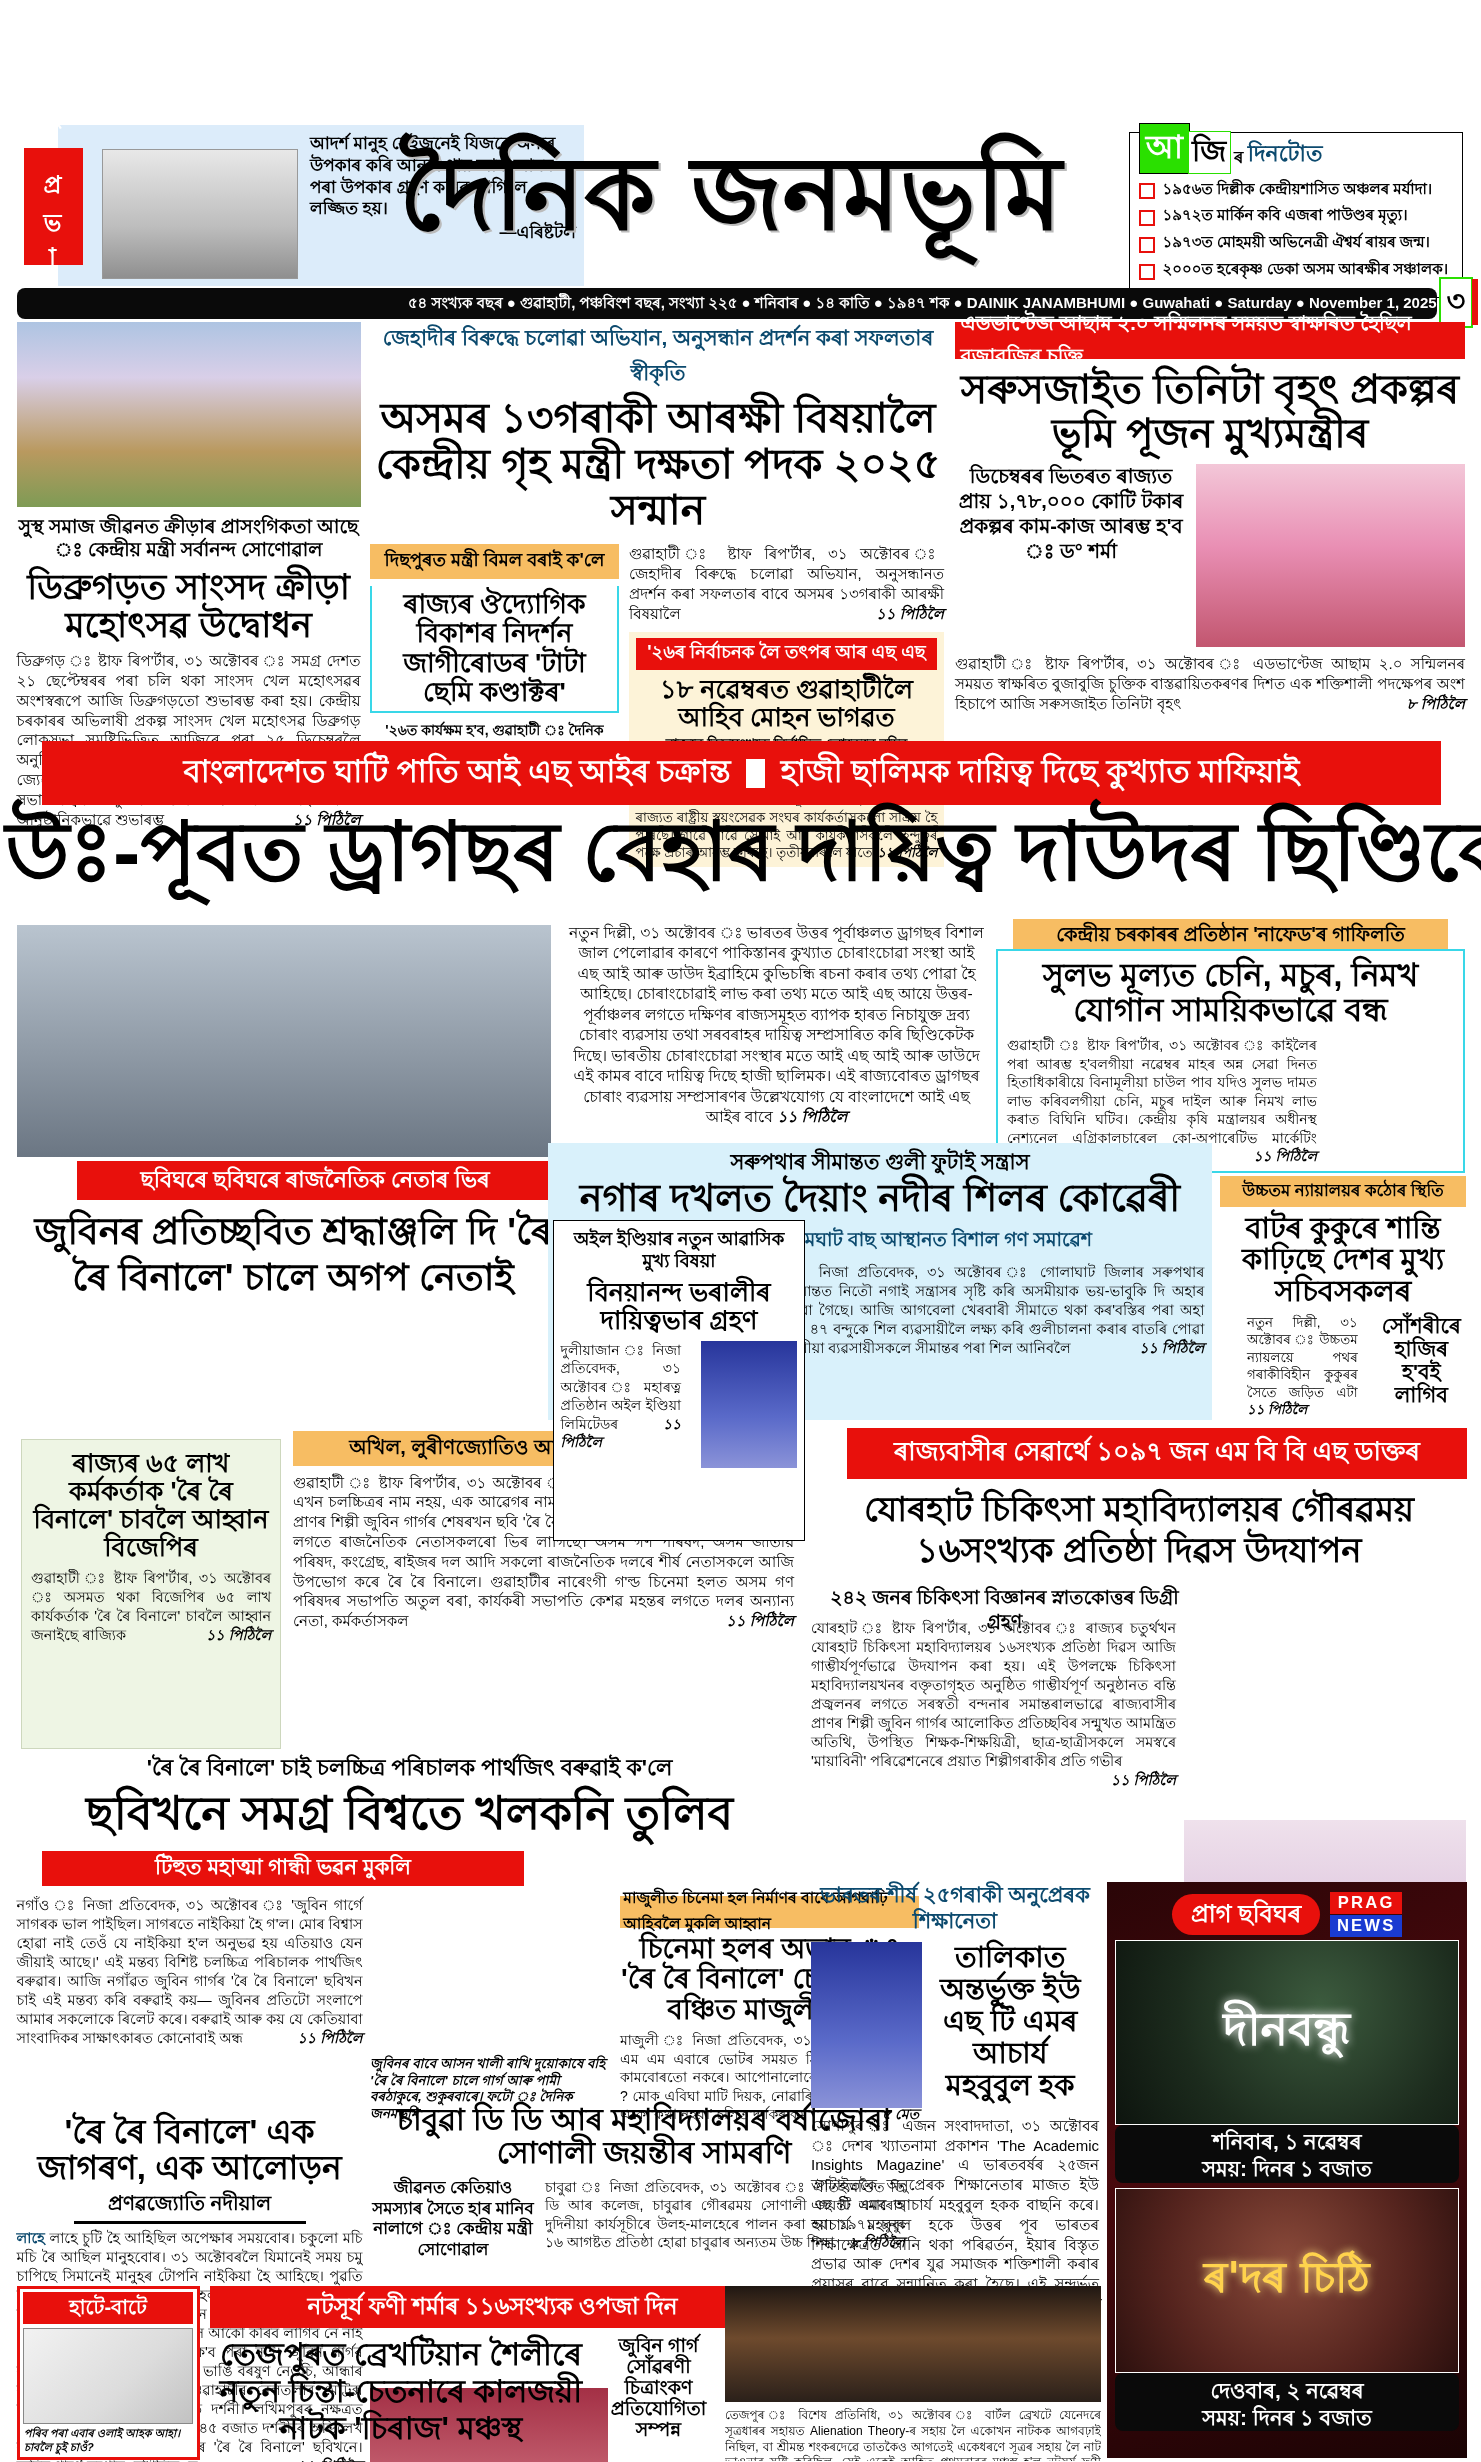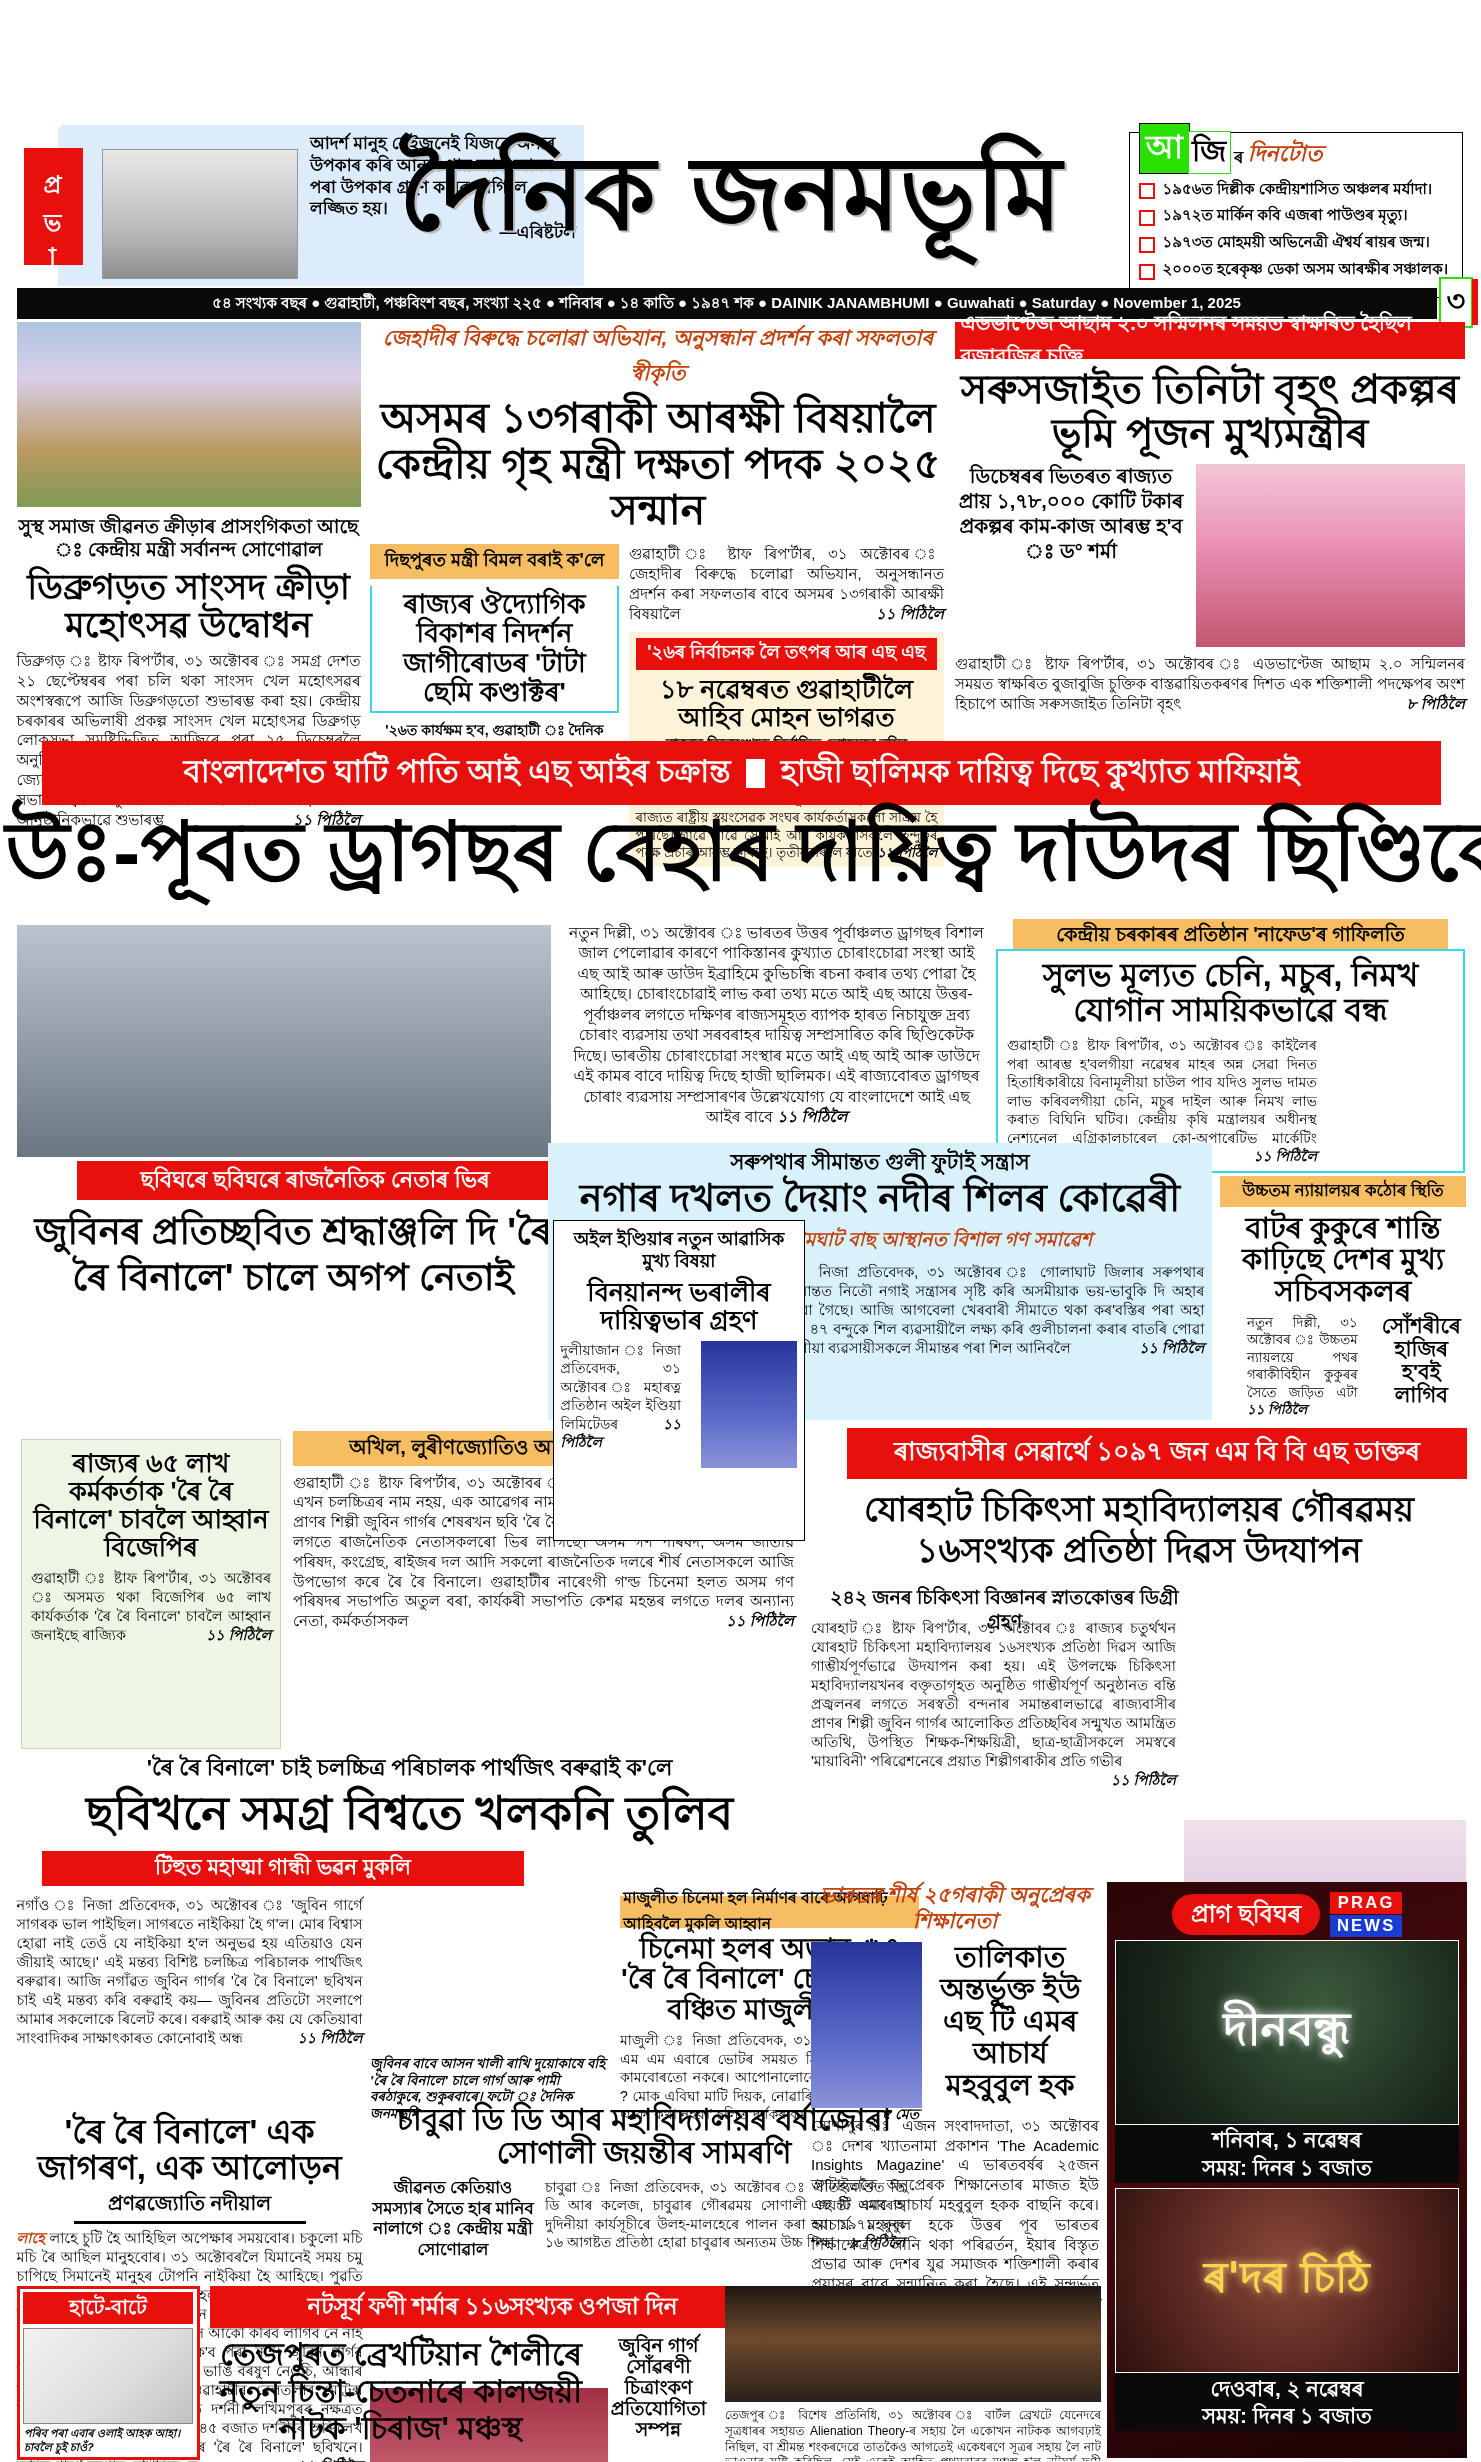--- a/index.html
+++ b/index.html
@@ -6,22 +6,22 @@
   body{width:1482px;height:2462px;position:relative;background:#ffffff;
        font-family:"Liberation Sans", sans-serif;color:#000;}
   .abs{position:absolute;box-sizing:border-box;}
   .c{text-align:center;}
   .j{text-align:justify;}
   .hl{font-weight:bold;color:#000;line-height:1.1;}
   .body-txt{font-size:15px;line-height:1.32;}
   .cont{font-style:italic;font-weight:bold;}
   .band-red{background:#e8100c;color:#fff;font-weight:bold;display:flex;align-items:center;justify-content:center;}
   .band-orange{background:#f7bd63;color:#000000;font-weight:bold;display:flex;align-items:center;justify-content:center;}
-  .band-black{background:#0a0a0a;color:#fff;font-weight:bold;display:flex;align-items:center;justify-content:center;}
-  .kick-red{color:#c2410c;font-weight:bold;font-style:italic;}
+  .band-black{background:#0a0a0a;color:#fff;font-weight:bold;display:flex;align-items:center;justify-content:flex-end;border-radius:8px;}
+  .kick-red{color:#0c4a6e;font-weight:bold;}
   .photo{background:#cfd6dd;overflow:hidden;position:relative;}
   .ph-sports{background:linear-gradient(180deg,#aec4e2 0%,#d9cfe8 30%,#b9995f 70%,#7e9b55 100%);}
   .ph-bhoomi{background:linear-gradient(180deg,#f3c7d8 0%,#e98fb4 45%,#c2566f 100%);}
   .ph-crowd{background:linear-gradient(180deg,#b9c4cf 0%,#8f9aa6 55%,#6b7683 100%);}
   .ph-women{background:linear-gradient(180deg,#a33045 0%,#c05a6b 50%,#7e2334 100%);}
   .ph-jorhat{background:linear-gradient(180deg,#efe1ec 0%,#dfc8df 40%,#9f7f94 100%);}
   .ph-ustm{background:linear-gradient(180deg,#27359b 0%,#5a6ac9 60%,#8b93d8 100%);}
   .ph-stage{background:linear-gradient(180deg,#201712 0%,#6e4a2d 45%,#2a201a 100%);}
   .ph-portrait{background:linear-gradient(180deg,#e8e8e8 0%,#bdbdbd 60%,#8f8f8f 100%);}
   .ph-poster1{background:radial-gradient(circle at 60% 35%,#3c5b3e 0%,#1c2b1d 60%,#0d140e 100%);}

